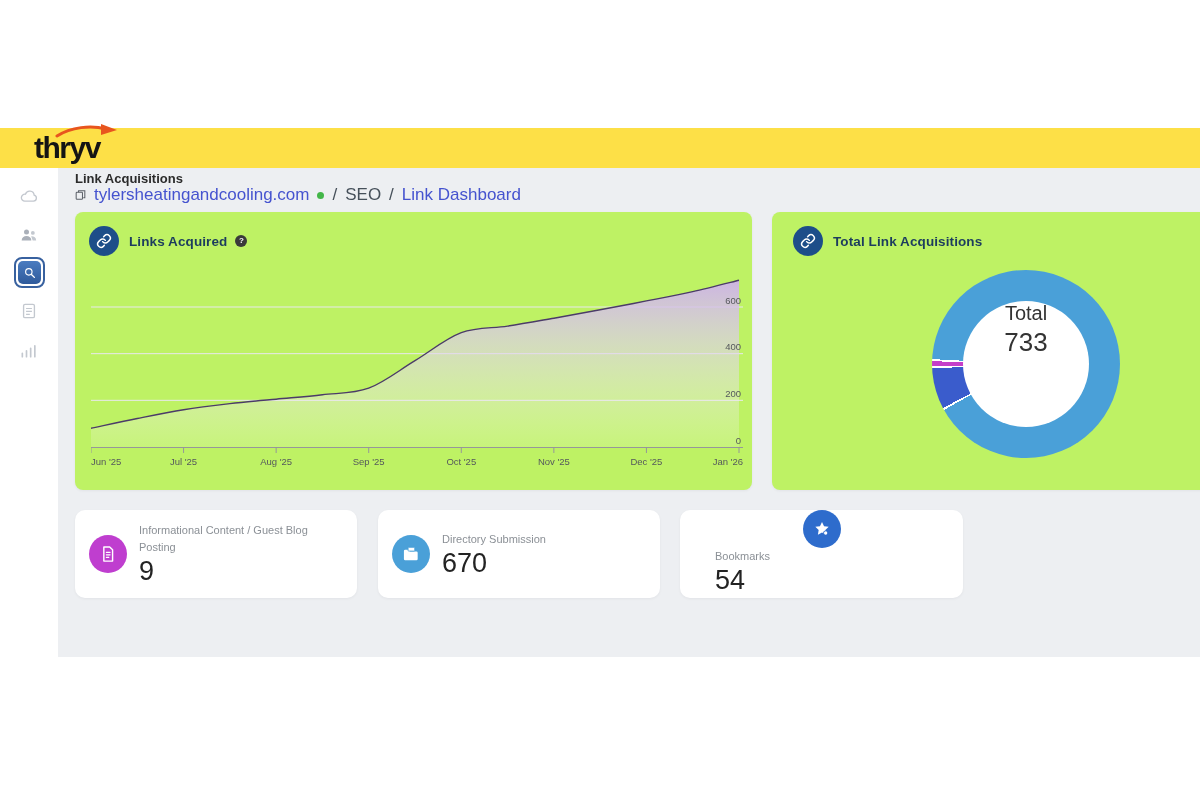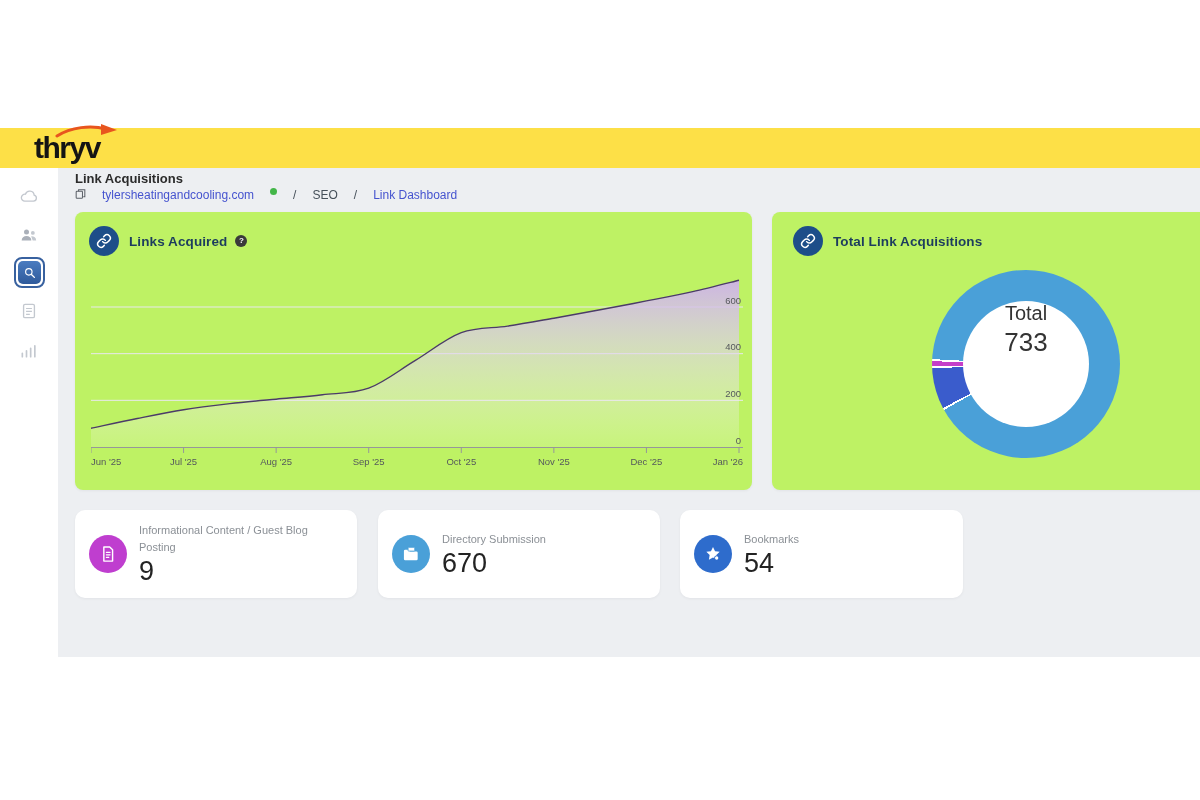--- a/index.html
+++ b/index.html
@@ -36,21 +36,21 @@
     position:absolute;left:14px;width:31px;height:31px;border:2px solid #38619f;border-radius:8px;
     background:#fff;box-sizing:border-box;display:flex;align-items:center;justify-content:center;cursor:pointer;
   }
   #side-active .inner{
     width:23px;height:23px;border-radius:5px;background:linear-gradient(#4a7cc0,#2f5a9b);
     display:flex;align-items:center;justify-content:center;
   }
 
   
   #page-title{position:absolute;left:75px;top:171px;font-size:13px;font-weight:700;color:#2b2b2b;}
-  #breadcrumb{position:absolute;left:75px;top:188px;height:14px;display:flex;gap:16px;font-size:12px;color:#46505a;}
+  #breadcrumb{position:absolute;left:75px;top:188px;height:14px;display:flex;align-items:center;gap:8px;font-size:17px;color:#46505a;}
   #breadcrumb .link{color:#4553cf;cursor:pointer;}
   .green-dot{width:7px;height:7px;border-radius:50%;background:#43b649;display:inline-block;}
   .copy-icon{width:11px;height:12px;display:inline-block;cursor:pointer;}
 
   
   .card{position:absolute;background:#bef264;border-radius:8px;box-shadow:0 1px 3px rgba(16,24,40,.05);}
   #chart-card{left:75px;top:212px;width:677px;height:278px;}
   #donut-card{left:772px;top:212px;width:450px;height:278px;}
   .card-head{display:flex;align-items:center;padding:14px 0 0 14px;}
   #donut-card .card-head{padding-left:21px;}
@@ -70,21 +70,21 @@
     position:absolute;left:31px;top:31px;width:126px;height:126px;border-radius:50%;background:#fff;
     display:flex;flex-direction:column;align-items:center;justify-content:flex-start;
   }
   #donut-hole .t1{font-size:20px;color:#333;font-weight:500;line-height:1.25;}
   #donut-hole .t2{font-size:26px;color:#333;font-weight:500;line-height:1.25;}
 
   
   .stat-card{position:absolute;top:510px;height:88px;background:#fff;border-radius:10px;box-shadow:0 1px 3px rgba(16,24,40,.05);display:flex;align-items:center;box-sizing:border-box;padding:0 14px;}
   #stat-0{left:75px;width:282px;}
   #stat-1{left:378px;width:282px;}
-  #stat-2{left:680px;width:283px;}
+  #stat-2{left:680px;width:283px;flex-direction:column;}
   .stat-icon{width:38px;height:38px;border-radius:50%;flex:none;display:flex;align-items:center;justify-content:center;}
   .stat-icon svg{width:20px;height:20px;}
   .stat-body{margin-left:12px;width:225px;}
   .stat-label{font-size:11px;color:#8b9096;line-height:1.55;}
   .stat-value{font-size:27px;color:#232323;font-weight:500;margin-top:1px;line-height:1.05;}
 </style>
 </head>
 <body>
 
 <div id="stage">

